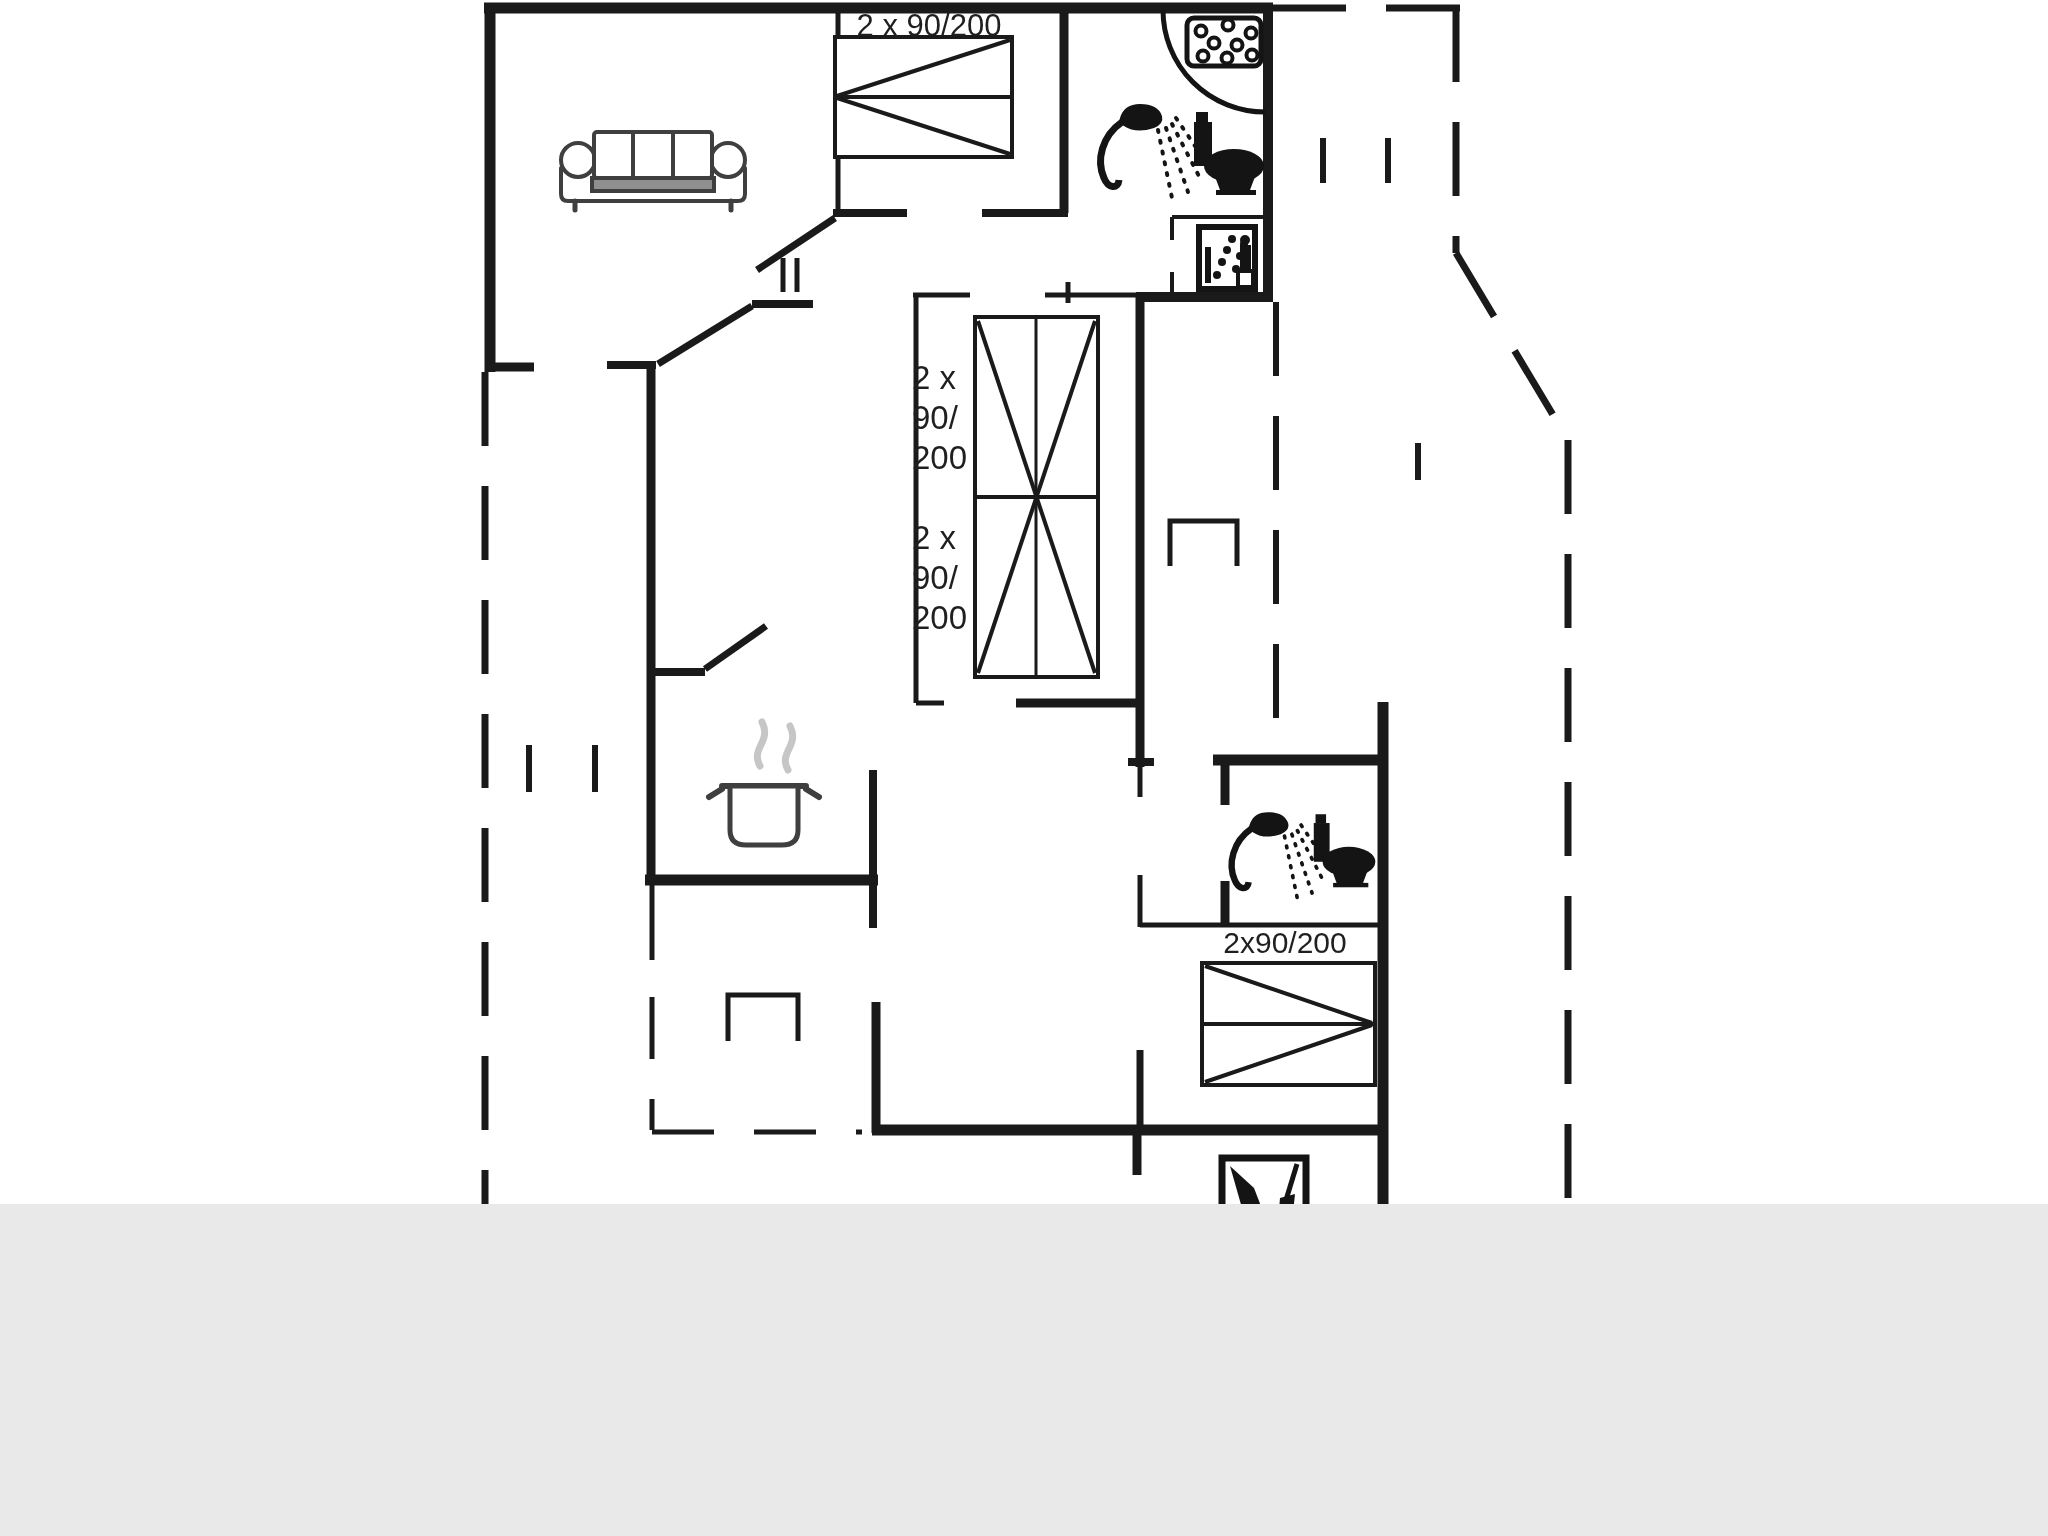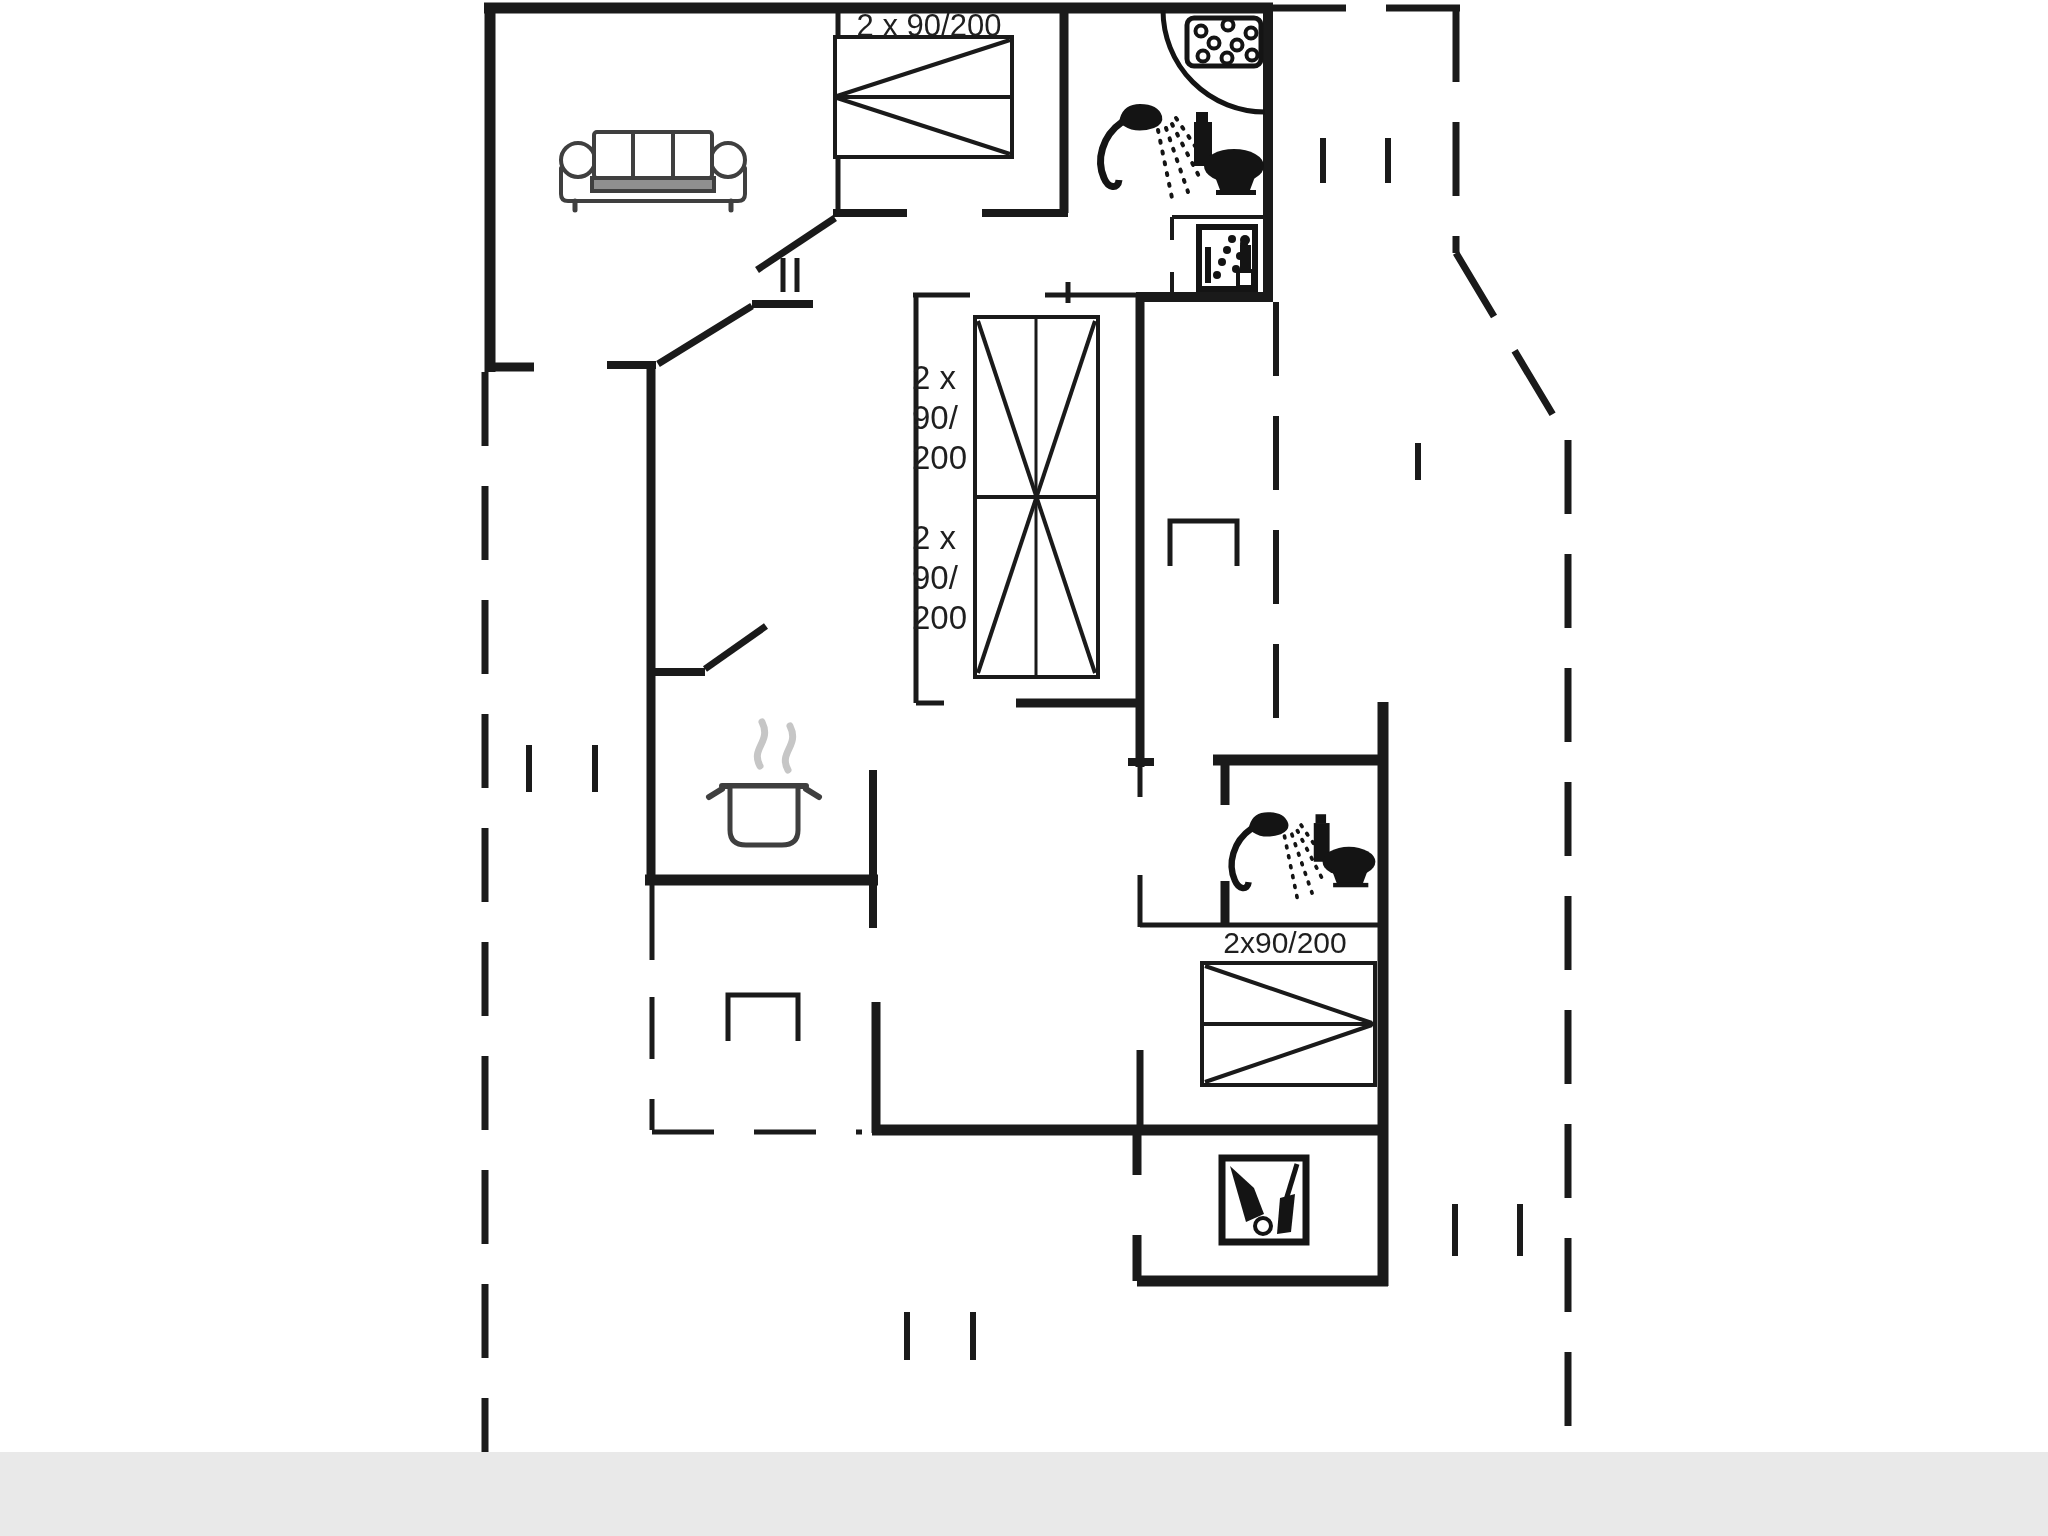--- a/index.html
+++ b/index.html
@@ -1,17 +1,17 @@
 <!DOCTYPE html>
 <html style="--background: #ffffff; --line: #1a1a1a; --furniture: #3f3f3f; --icon: #141414; --steam: #c6c6c6;"><head>
 <meta charset="utf-8">
 <style>
   html,body{margin:0;padding:0;}
   body{background:#e9e9e9;font-family:"Liberation Sans", sans-serif;}
-  .canvas{position:relative;width:2048px;height:1452px;background:var(--background,#ffffff);overflow:hidden;}
+  .canvas{position:relative;width:2048px;height:1204px;background:var(--background,#ffffff);overflow:hidden;}
   svg{position:absolute;left:0;top:0;}
   .wall{stroke:var(--line,#1a1a1a);fill:none;stroke-linecap:butt;}
   .w3{stroke-width:3}.w4{stroke-width:4}.w5{stroke-width:5}.w6{stroke-width:6}
   .w7{stroke-width:7}.w8{stroke-width:8}.w9{stroke-width:9}.w10{stroke-width:10}.w11{stroke-width:11}
   .dash{stroke-dasharray:74 40;}
   .dash2{stroke-dasharray:62 40;}
   .bedrect{fill:#ffffff;stroke:var(--line,#1a1a1a);stroke-width:4;}
   .furn{stroke:var(--furniture,#3f3f3f);stroke-linecap:round;}
   .nf{fill:none;}
   .blk{fill:var(--icon,#141414);stroke:none;}

